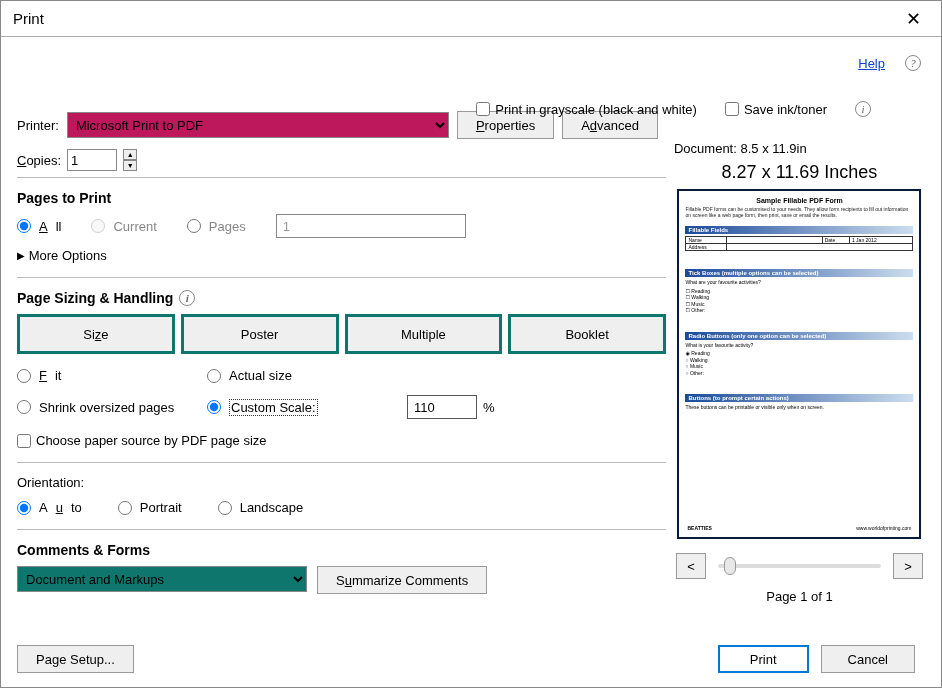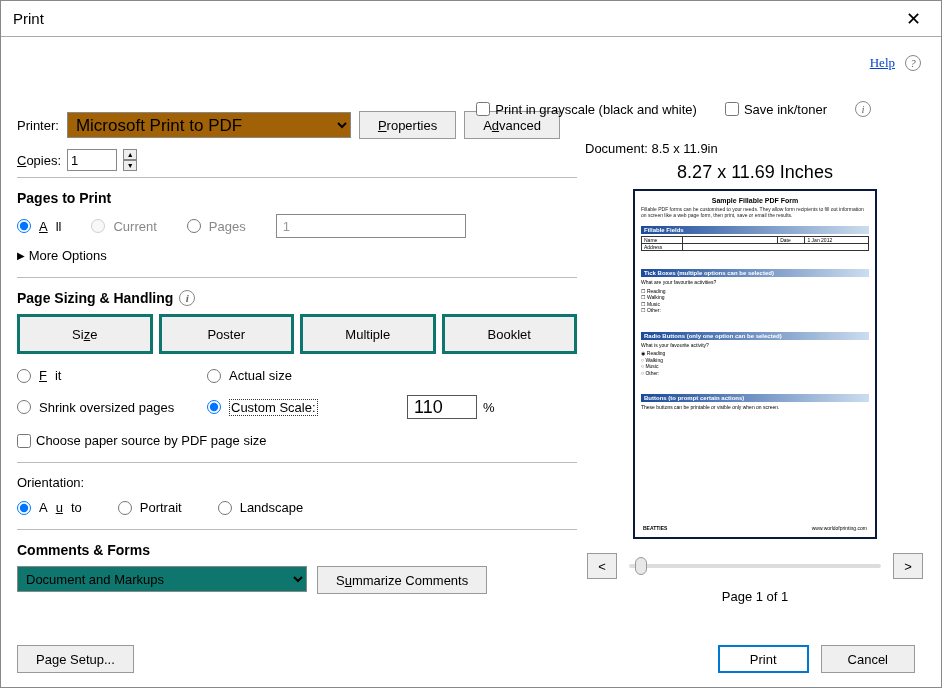--- a/index.html
+++ b/index.html
@@ -10,49 +10,49 @@
 .close-x { font-size: 18px; cursor: pointer; padding: 4px 8px; }
 
 .content { display: flex; padding: 12px 16px 0 16px; gap: 8px; align-items: flex-end; }
 
 .left { flex: 0 0 560px; }
 .right { flex: 1; }
 
 .row { display: flex; align-items: center; gap: 8px; margin-bottom: 10px; }
 .label { font-size: 13px; }
 
-select.printer { width: 284px; height: 26px; font-size: 17px; padding: 2px 4px; border: 1px solid #888; background: #a16207; }
+select.printer { width: 382px; height: 26px; font-size: 13px; padding: 2px 4px; border: 1px solid #888; background: #be185d; }
 .btn { height: 28px; padding: 0 18px; font-size: 13px; border: 1px solid #999; background: #efefef; cursor: pointer; }
 .btn-primary { border: 2px solid #0078d4; background: #fff; padding: 0 30px; }
 
 input.copies { width: 50px; height: 22px; font-size: 13px; padding: 1px 3px; border: 1px solid #888; }
 .spinner { display: flex; flex-direction: column; }
 .spinner button { width: 14px; height: 11px; font-size: 7px; line-height: 7px; border: 1px solid #888; background: #eee; cursor: pointer; padding: 0; }
 
 .checkbox { display: flex; align-items: center; gap: 5px; font-size: 13px; }
 .checkbox input { width: 14px; height: 14px; }
 
-.help-link { color: #0645c8; text-decoration: underline; font-size: 13px; margin-right: 4px; font-family: Liberation Serif, serif; }
+.help-link { color: #0645c8; text-decoration: underline; font-size: 13px; margin-right: 14px; }
 .info-icon { display: inline-flex; width: 16px; height: 16px; border: 1px solid #888; border-radius: 50%; font-size: 11px; font-style: italic; font-family: Georgia, serif; align-items: center; justify-content: center; color: #666; }
 
 .section { border-top: 1px solid #bbb; padding: 12px 0 10px 0; margin-top: 4px; }
 .section-title { font-weight: 600; font-size: 14px; margin-bottom: 8px; display: flex; align-items: center; gap: 6px; }
 
 .radio-row { display: flex; align-items: center; gap: 8px; font-size: 13px; }
 .radio-row input[type=radio] { width: 14px; height: 14px; }
 input.pages-range { width: 190px; height: 24px; border: 1px solid #888; padding: 2px 6px; font-size: 13px; color: #999; }
 
 .more-opts { font-size: 13px; margin-top: 10px; cursor: pointer; display: flex; align-items: center; gap: 4px; }
 .tri { font-size: 10px; }
 
 .tab-row { display: flex; gap: 6px; margin-bottom: 14px; }
 .tab-btn { flex: 1; height: 40px; border: 3px solid #0f766e; background: #efefef; font-size: 13px; cursor: pointer; }
 
 .sizing-grid { display: grid; grid-template-columns: 190px 200px auto; row-gap: 12px; align-items: center; font-size: 13px; }
-.scale-input { width: 70px; height: 24px; border: 1px solid #555; padding: 2px 6px; font-size: 18px; }
+.scale-input { width: 70px; height: 24px; border: 1px solid #555; padding: 2px 6px; font-size: 13px; }
 .dotted-focus { outline: 1px dotted #333; outline-offset: -1px; padding: 1px 2px; }
 
 .comments-select { width: 290px; height: 26px; border: 1px solid #888; font-size: 13px; padding: 2px 4px; background: #0f766e; }
 
 .footer { position: absolute; bottom: 14px; left: 16px; right: 26px; display: flex; justify-content: space-between; }
 .footer-right { display: flex; gap: 12px; }
 
 .doc-text { font-size: 13px; margin-bottom: 6px; }
 .preview-dims { text-align: center; font-size: 18px; margin-bottom: 6px; }
 .preview-box { width: 244px; height: 350px; margin: 0 auto; border: 2px solid #0a1a3a; background: #fff; padding: 6px; font-size: 6px; position: relative; }

